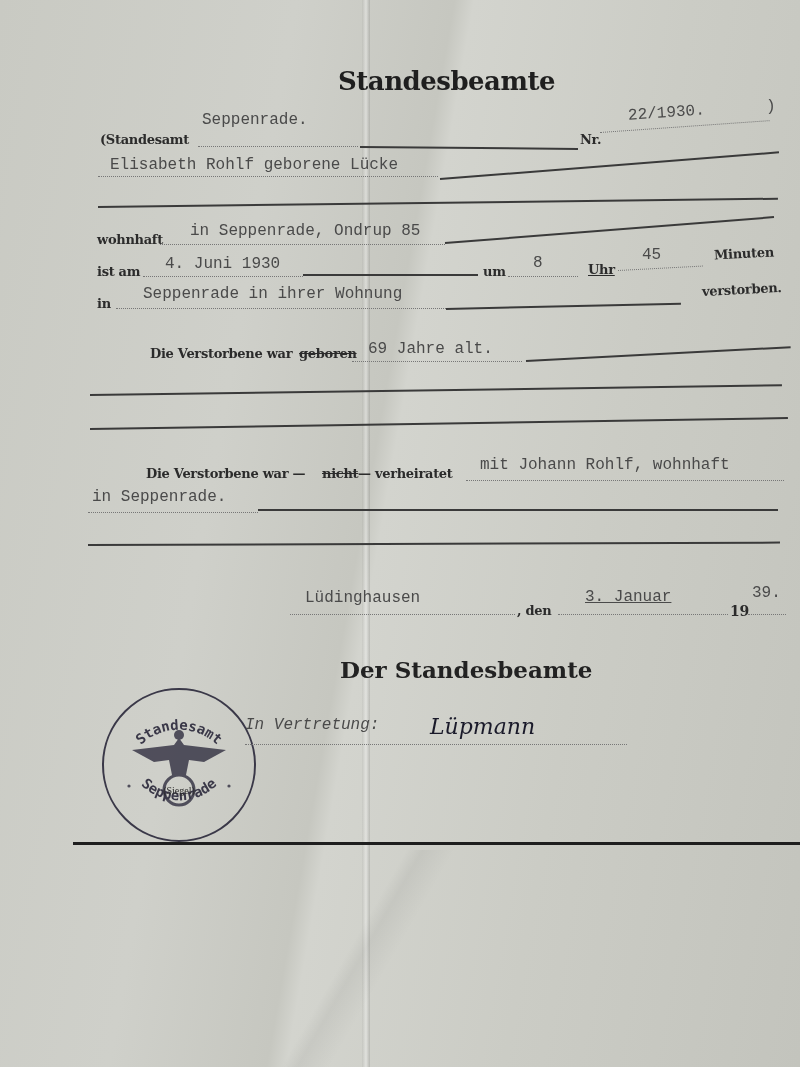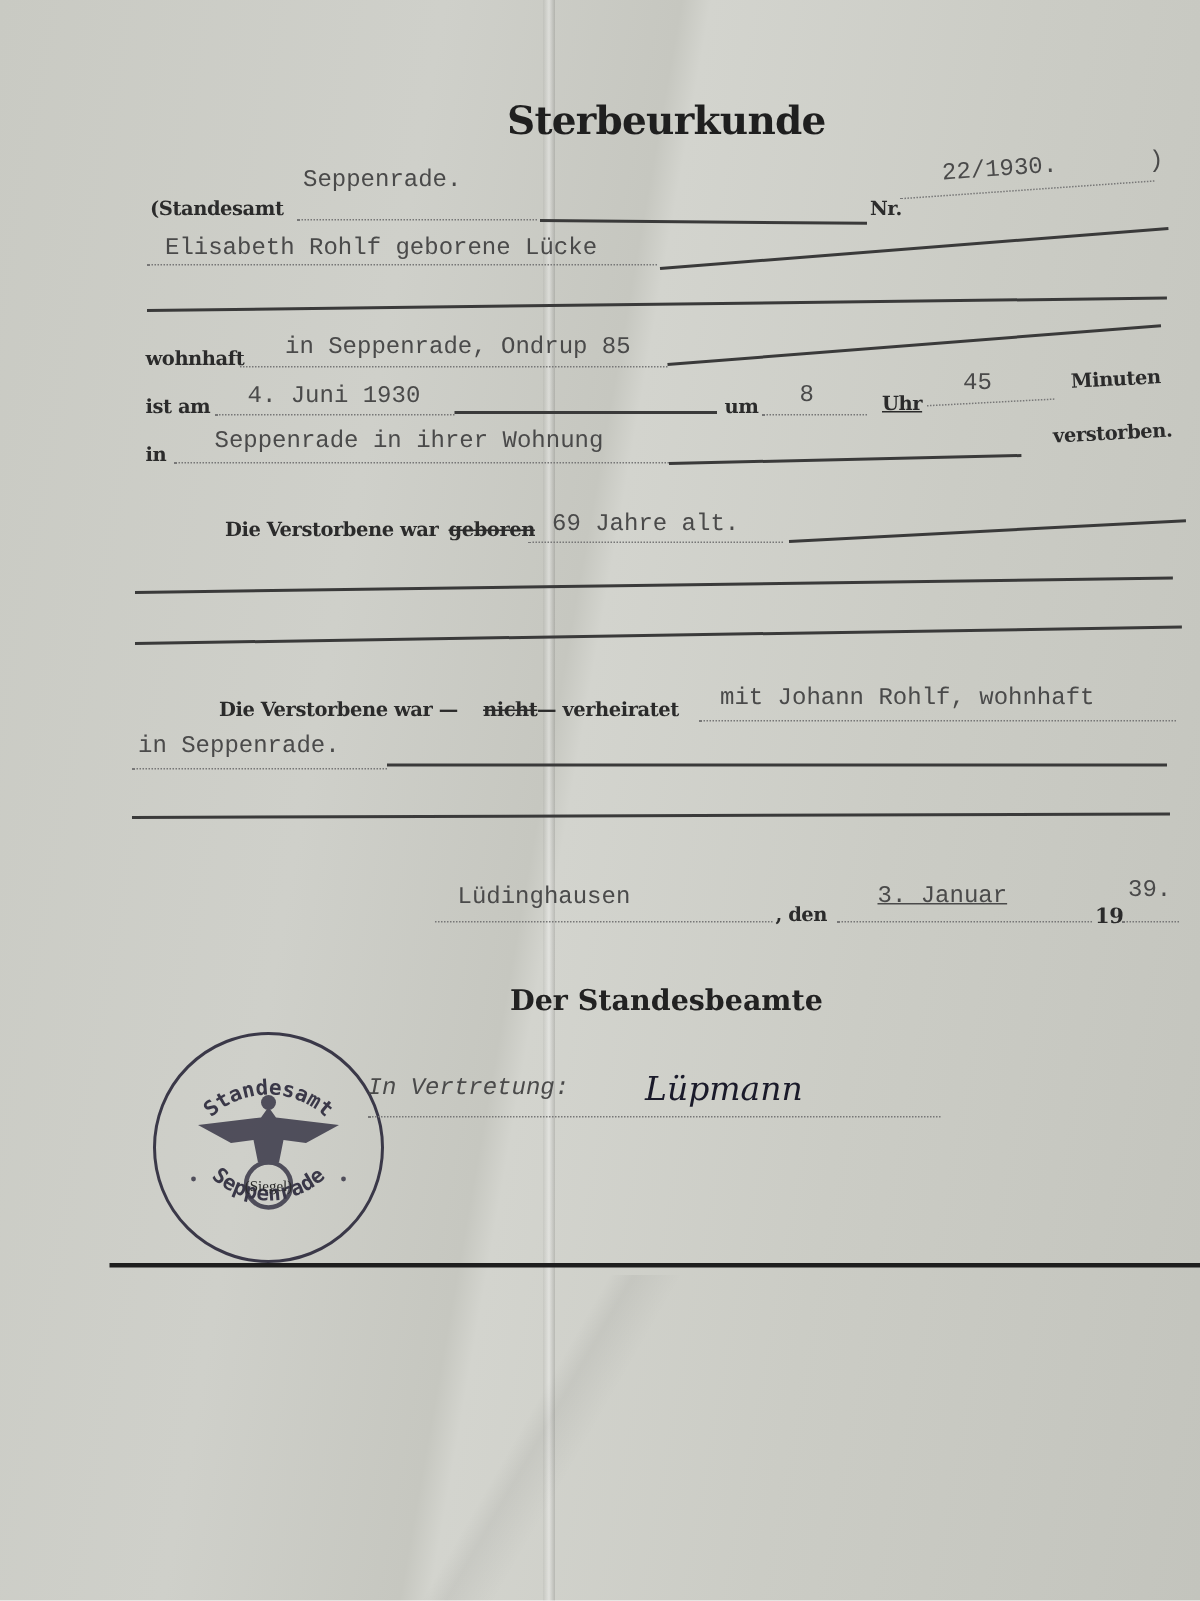--- a/index.html
+++ b/index.html
@@ -12,33 +12,33 @@
   .fold-v { position:absolute; left:362px; top:0; width:8px; height:1067px;
     background: linear-gradient(90deg, rgba(0,0,0,0.05), rgba(255,255,255,0.35), rgba(0,0,0,0.12)); }
   .fold-diag { position:absolute; left:260px; top:850px; width:200px; height:217px;
     background: linear-gradient(120deg, transparent 45%, rgba(0,0,0,0.05) 50%, transparent 60%); }
   .abs { position:absolute; white-space:nowrap; }
   .fraktur { font-family:"DejaVu Serif", serif; font-weight:bold; font-size:13px; color:#2b2b2b; letter-spacing:-0.3px; }
   .type { font-family:"Liberation Mono", monospace; font-size:16px; color:#4a4a4a; }
   .title { font-family:"DejaVu Serif", serif; font-weight:bold; font-size:26px; color:#1f1f1f; left:338px; top:66px; letter-spacing:-0.5px; }
   .dots { position:absolute; border-bottom:1px dotted #777; height:0; }
   .line { position:absolute; height:2px; background:#3a3a3a; transform-origin:left center; }
-  .heading2 { font-family:"DejaVu Serif", serif; font-size:19px; font-weight:bold; color:#222; }
+  .heading2 { font-family:"DejaVu Serif", serif; font-size:23px; font-weight:bold; color:#222; }
   .seal { position:absolute; left:102px; top:688px; width:150px; height:150px; border-radius:50%;
     border:2px solid #3a3848; }
   .seal-inner { position:absolute; left:0; top:0; width:100%; height:100%; }
   .sig { font-family:"DejaVu Serif", serif; font-style:italic; font-size:22px; color:#1a1a2a; }
 </style>
 </head>
 <body>
 
 <div class="fold-v"></div>
 <div class="fold-diag"></div>
 
-<div class="abs title">Sterbeurkunde</div>
+<div class="abs title">Standesbeamte</div>
 
 <div class="abs fraktur" style="left:100px;top:132px;">(Standesamt</div>
 <div class="dots" style="left:198px;top:146px;width:160px;"></div>
 <div class="abs type" style="left:202px;top:111px;">Seppenrade.</div>
 <div class="line" style="left:360px;top:146px;width:218px;transform:rotate(0.5deg);"></div>
 <div class="abs fraktur" style="left:580px;top:132px;">Nr.</div>
 <div class="dots" style="left:600px;top:132px;width:170px;transform:rotate(-4deg);transform-origin:left;"></div>
 <div class="abs type" style="left:628px;top:104px;transform:rotate(-4deg);">22/1930.</div>
 <div class="abs type" style="left:766px;top:98px;">)</div>
 

